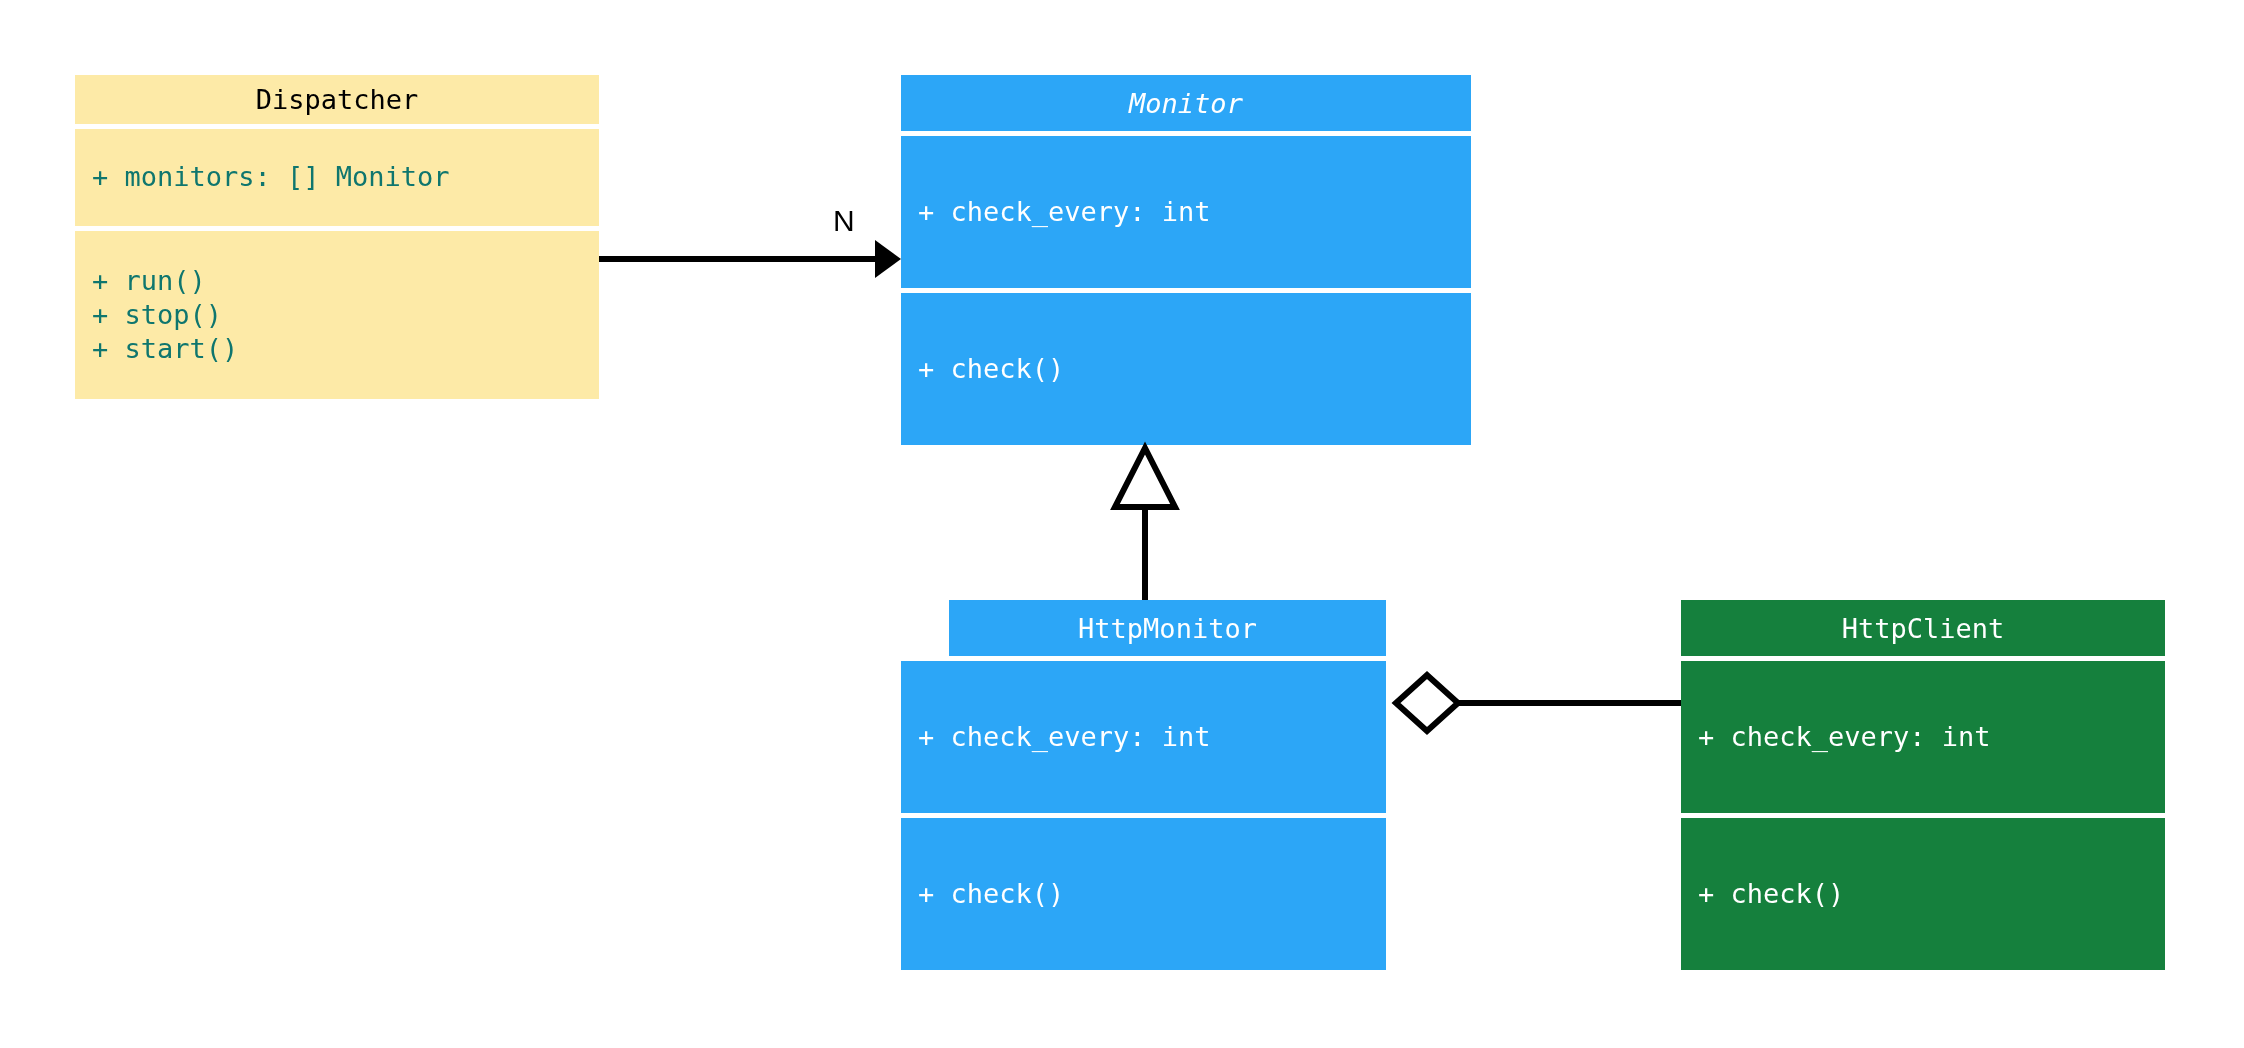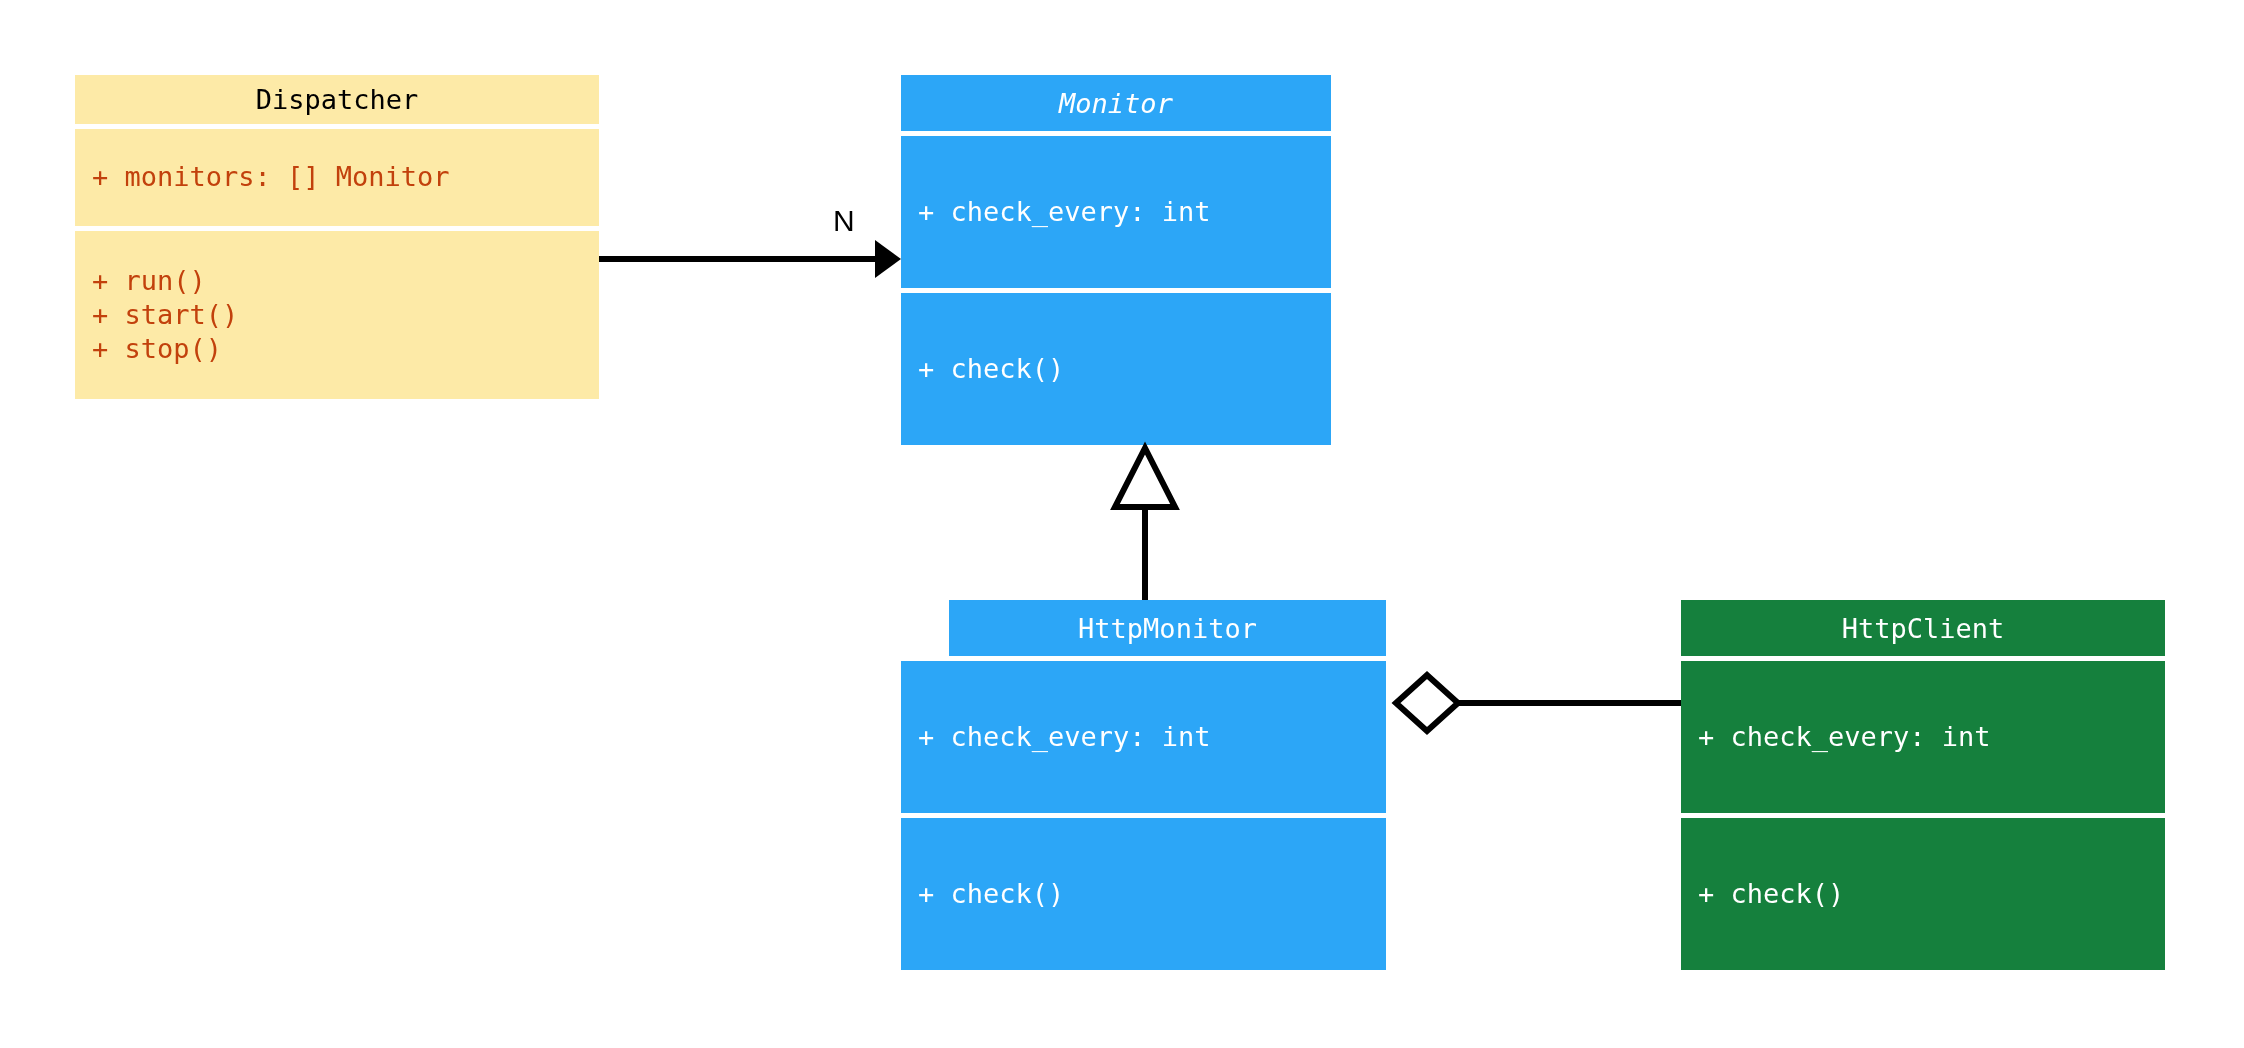--- a/index.html
+++ b/index.html
@@ -55,21 +55,21 @@
     line-height: 34px;
     white-space: pre;
   }
   .member-line {
     white-space: pre;
   }
 
   
   .pal-yellow .compartment { background: #fdeaa7; }
   .pal-yellow .class-name  { color: #000000; }
-  .pal-yellow .members     { color: #c2410c; }
+  .pal-yellow .members     { color: #0f766e; }
 
   .pal-blue .compartment   { background: #2ca6f7; }
   .pal-blue .class-name    { color: #ffffff; }
   .pal-blue .members       { color: #ffffff; }
 
   .pal-green .compartment  { background: #15803d; }
   .pal-green .class-name   { color: #ffffff; }
   .pal-green .members      { color: #ffffff; }
 
   
@@ -103,26 +103,26 @@
 
 <div id="canvas">
 
   <div class="uml-class pal-yellow" style="left:75px; top:75px; width:524px; height:324px;">
     <div class="compartment class-name" style="height:56px;">Dispatcher</div>
     <div class="compartment members" style="height:112px;">
       <div class="member-line">+ monitors: [] Monitor</div>
     </div>
     <div class="compartment members" style="height:194px;">
       <div class="member-line">+ run()</div>
+      <div class="member-line">+ stop()</div>
       <div class="member-line">+ start()</div>
-      <div class="member-line">+ stop()</div>
     </div>
   </div>
 
-  <div class="uml-class pal-blue" style="left:901px; top:75px; width:430px; height:370px;border-radius:8px;">
+  <div class="uml-class pal-blue" style="left:901px; top:75px; width:570px; height:370px;border-radius:8px;">
     <div class="compartment class-name abstract" style="height:56px;">Monitor</div>
     <div class="compartment members" style="height:152px;">
       <div class="member-line">+ check_every: int</div>
     </div>
     <div class="compartment members" style="height:152px;">
       <div class="member-line">+ check()</div>
     </div>
   </div>
 
   <div class="uml-class pal-blue" style="left:901px; top:600px; width:485px; height:370px;">

